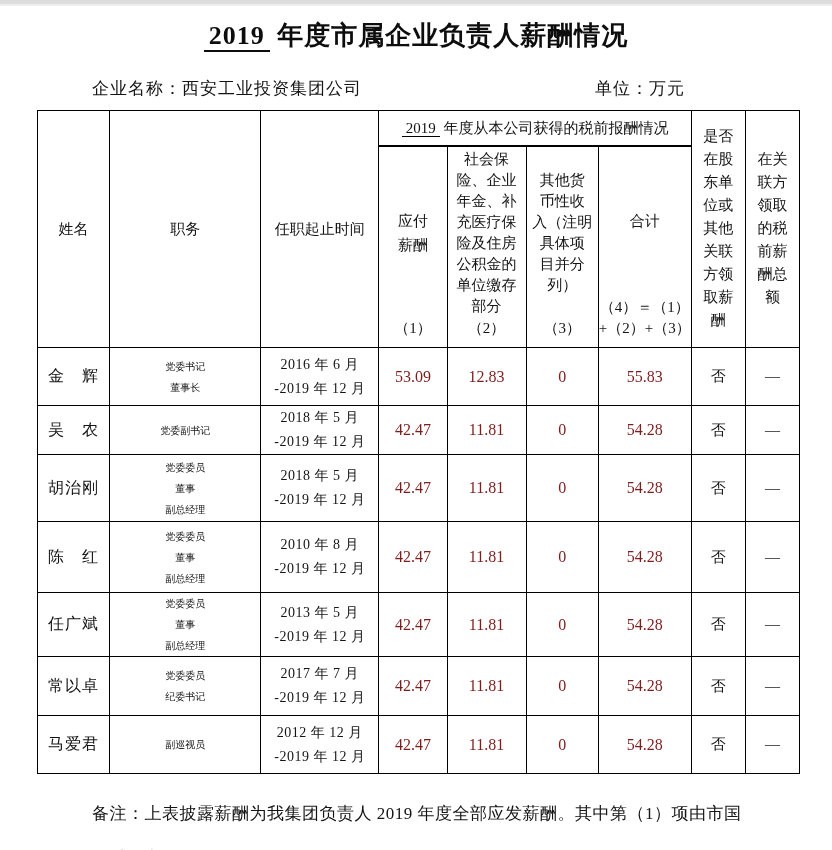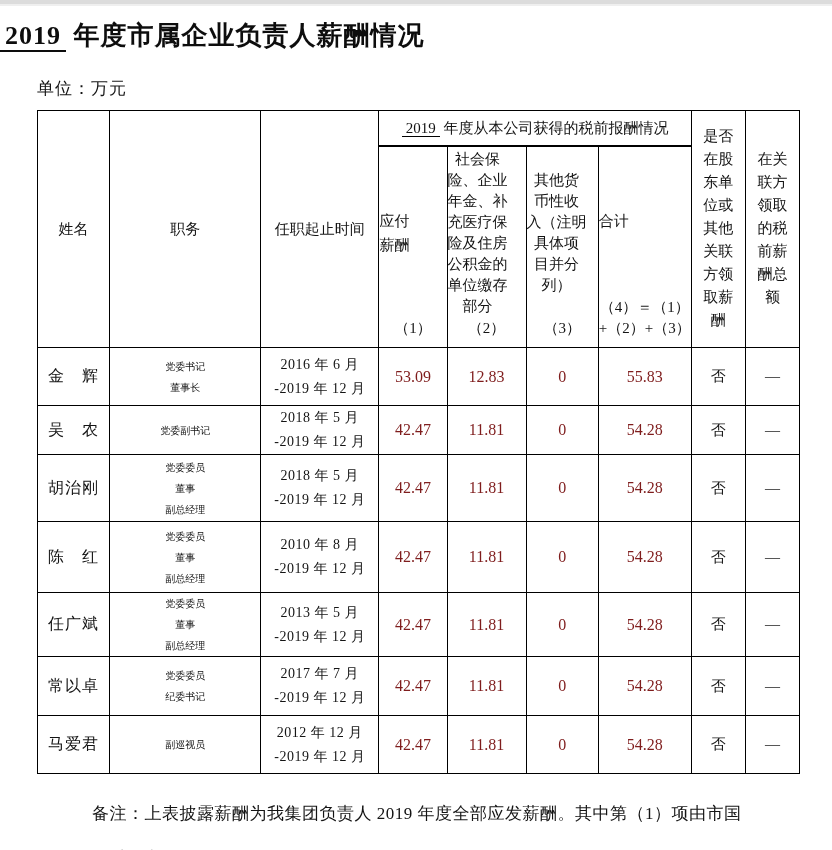--- a/index.html
+++ b/index.html
@@ -6,36 +6,37 @@
   body {
     width:832px; height:850px;
     background:#ffffff;
     font-family:"Liberation Serif","DejaVu Serif",serif;
     color:#141414;
     overflow:hidden;
   }
   .top-strip { height:4px; background:#dcdcdc; border-bottom:2px solid #efefef; }
 
   .title {
+    text-align:center;
     font-size:26px;
     font-weight:bold;
     margin:12px 0 0 0;
     letter-spacing:1px;
     color:#0d0d0d;
   }
   .title .u-year { border-bottom:2px solid #0d0d0d; padding:0 5px; }
 
   .meta-row {
     display:flex;
     justify-content:space-between;
     margin:24px 37px 10px 37px;
     font-size:17px;
   }
   .meta-company { margin-left:55px; letter-spacing:1px; }
-  .meta-unit { margin-right:70px; letter-spacing:1px; }
+  .meta-unit { margin-right:110px; letter-spacing:1px; }
 
   table.comp-table {
     border-collapse:collapse;
     table-layout:fixed;
     margin-left:37px;
     width:763px;
     font-size:15px;
   }
   .comp-table th, .comp-table td {
     border:1px solid #000;
@@ -49,21 +50,21 @@
 
   .group-cell { height:34px; border-bottom-width:2px !important; font-size:15px;margin-top:18px; }
   .group-cell .u-year2 { border-bottom:1px solid #000; padding:0 4px; }
 
   .sub-row th { height:200px; }
   .subcell {
     position:relative;
     height:196px;
     display:flex;
     flex-direction:column;
-    align-items:flex-start;
+    align-items:center;
     justify-content:center;
     box-sizing:border-box;
     padding-bottom:28px;
   }
   .subcell .subtext { line-height:21px; white-space:pre-line; }
   .subcell.pay .subtext { line-height:24px; }
   .subcell .subnum {
     position:absolute; bottom:6px; left:0; right:0;
     text-align:center; line-height:21px; white-space:pre-line;
   }
@@ -94,20 +95,21 @@
   }
 </style>
 </head>
 <body>
 
 <div class="top-strip"></div>
 
 <h1 class="title"><span class="u-year">2019</span><span> 年度市属企业负责人薪酬情况</span></h1>
 
 <div class="meta-row">
+  <div class="meta-company"><span>企业名称：</span><span>西安工业投资集团公司</span></div>
   <div class="meta-unit"><span>单位：</span><span>万元</span></div>
 </div>
 
 <table class="comp-table">
   <colgroup>
     <col style="width:72px">
       <col style="width:151px">
       <col style="width:118px">
     <col style="width:68px">
       <col style="width:79px">

